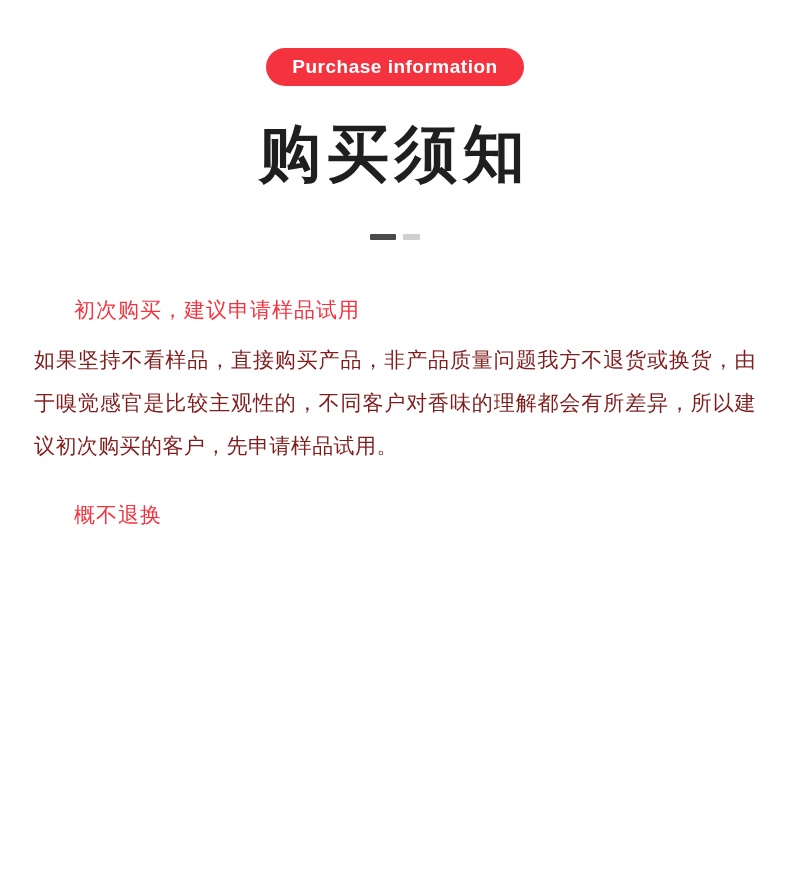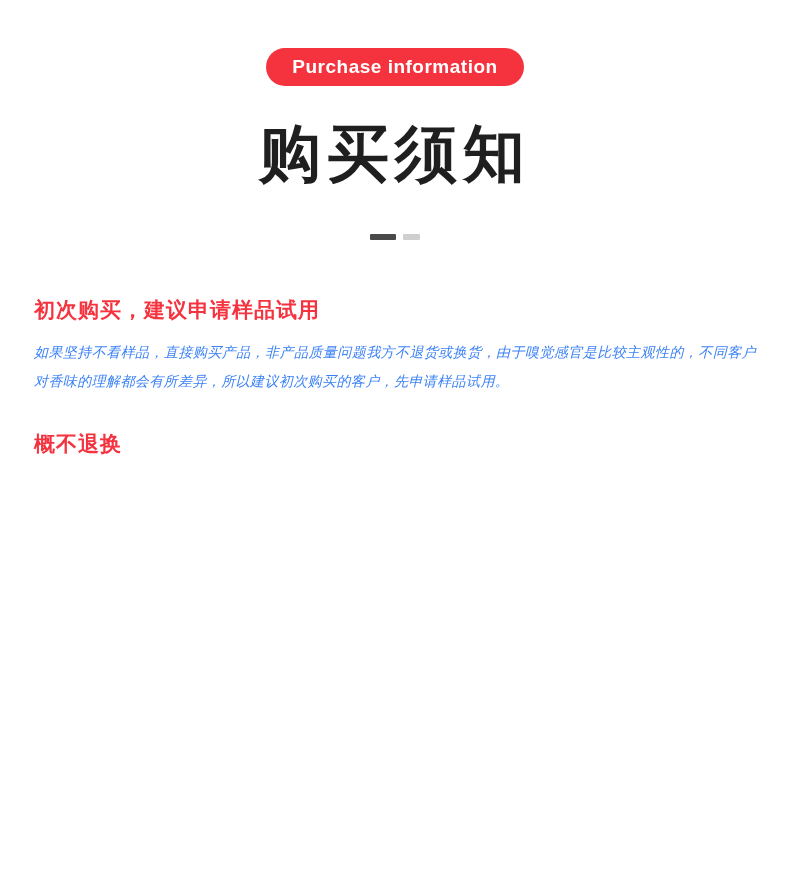--- a/index.html
+++ b/index.html
@@ -67,31 +67,31 @@
   .content {
     padding: 0 34px;
     margin-top: 56px;
   }
   .section {
     margin-bottom: 34px;
   }
   .section-title {
     color: #f5333f;
     font-size: 21px;
-    font-weight: bold;
+    font-weight: normal;
     letter-spacing: 1px;
     margin-bottom: 14px;
+    margin-left: 40px;
   }
   .section-body {
-    color: #3b82f6;
-    font-size: 14px;
+    color: #7f1d1d;
+    font-size: 21px;
     line-height: 2.05;
     letter-spacing: 0.4px;
     text-align: justify;
-    font-style: italic;
   }
 </style>
 </head>
 <body>
 
 <div class="page">
 
   <div class="header">
     <div class="badge">Purchase information</div>
     <div class="main-title">购买须知</div>

